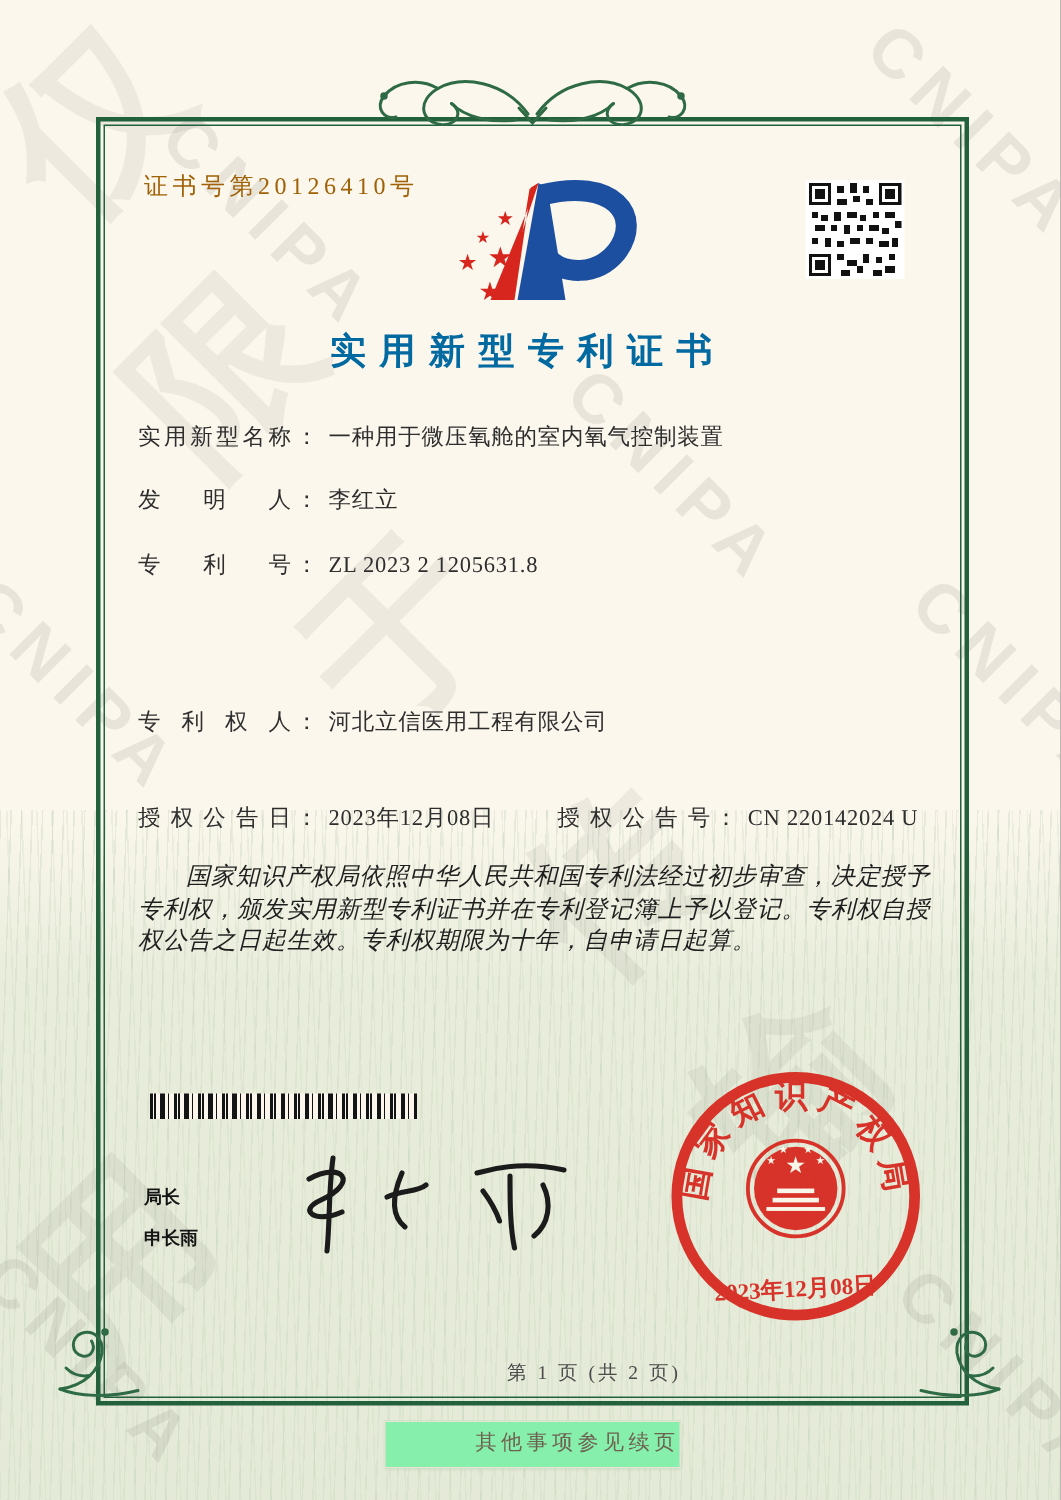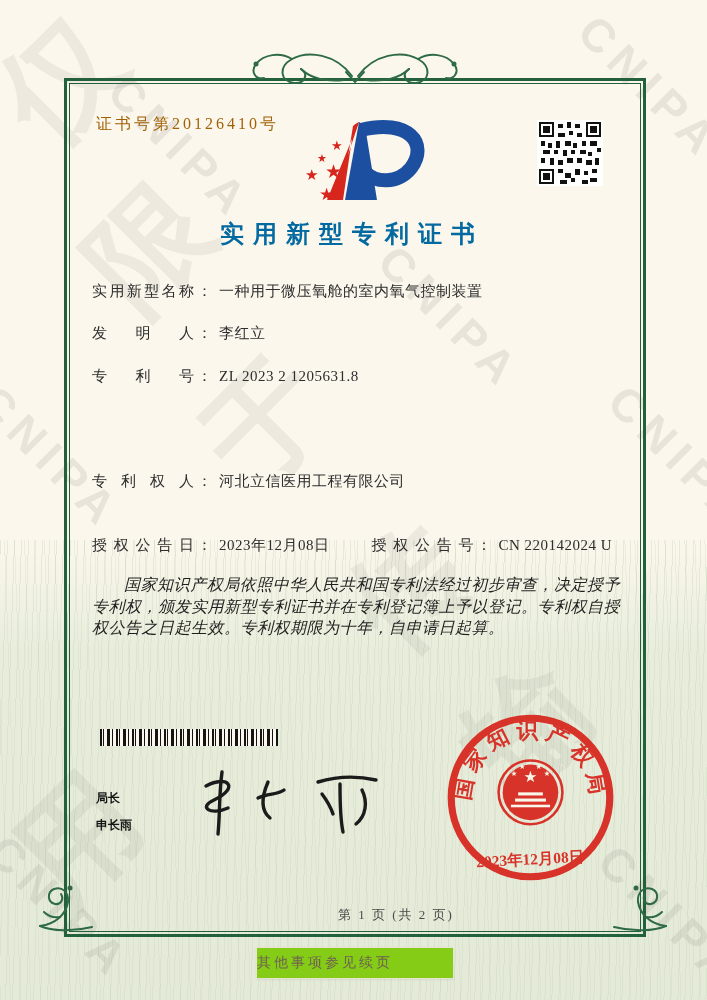--- a/index.html
+++ b/index.html
@@ -40,22 +40,22 @@
     background:repeating-linear-gradient(90deg,#141414 0 2px,#fbf7ec 2px 3px,#141414 3px 4px,
       #fbf7ec 4px 7px,#141414 7px 10px,#fbf7ec 10px 12px,#141414 12px 13px,#fbf7ec 13px 16px);}
   .director{position:absolute;left:96px;top:790px;z-index:4;
             font-family:"Liberation Sans","DejaVu Sans",sans-serif;font-size:12px;font-weight:700;color:#151515;}
   .director div{margin-bottom:10px;}
   .signature{position:absolute;left:192px;top:760px;z-index:5;}
   .seal{position:absolute;left:443px;top:710px;z-index:6;opacity:.93;}
   .page-num{position:absolute;left:64px;top:906px;width:576px;z-index:4;text-align:center;
             font-size:13px;color:#4a4a4a;letter-spacing:2px;padding-left:44px;}
   .cont-box{position:absolute;left:256px;top:947px;width:196px;height:30px;z-index:4;
-            background:#84cc16;border:1px solid #e7e2d2;box-shadow:0 1px 2px rgba(0,0,0,.06);
-            text-align:left;line-height:30px;font-size:14px;letter-spacing:3px;color:#6f6151;}
+            background:#86efac;border:1px solid #e7e2d2;box-shadow:0 1px 2px rgba(0,0,0,.06);
+            text-align:right;line-height:30px;font-size:14px;letter-spacing:3px;color:#6f6151;}
 </style>
 </head>
 <body>
 
 <div class="page">
 
   <div class="guilloche"></div>
 
   <span class="wm wm-char" style="left:4px;top:0px">仅</span>
   <span class="wm wm-char" style="left:92px;top:168px">限</span>

